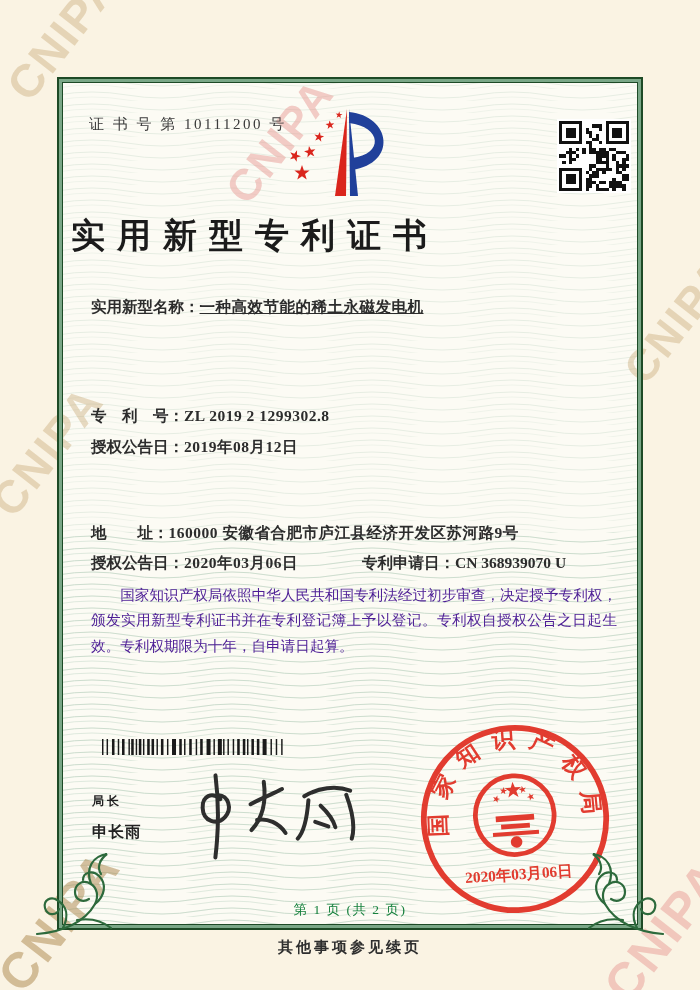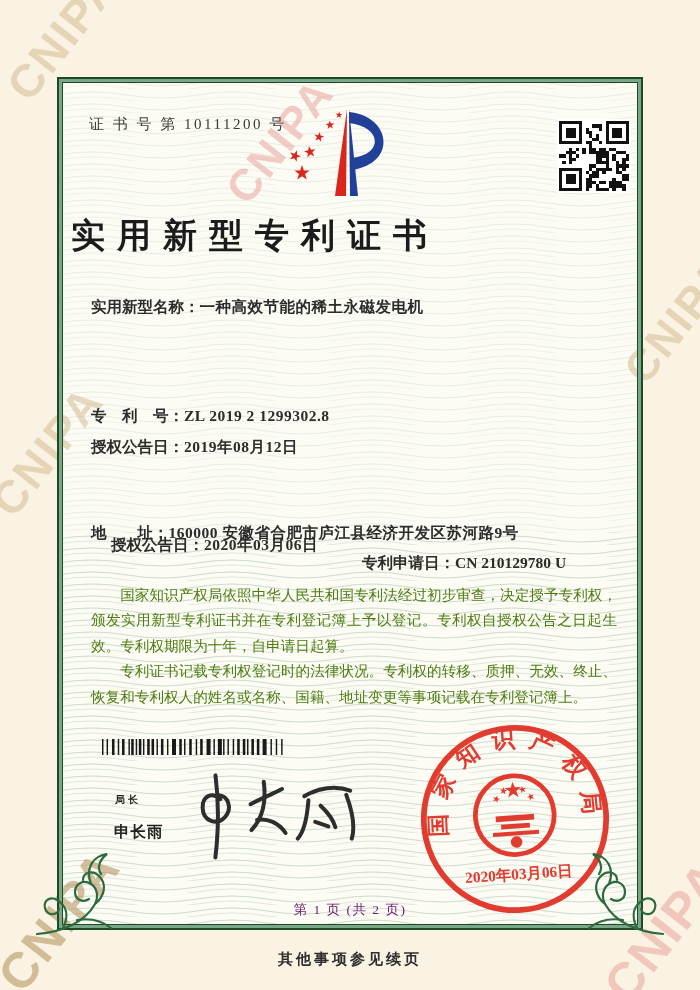--- a/index.html
+++ b/index.html
@@ -32,39 +32,39 @@
          font-size:34px;font-weight:700;letter-spacing:12px;padding-left:12px;color:#1b1b1b;}
 
   
   .row{position:absolute;left:32px;font-size:15.5px;font-weight:600;color:#2c2c2c;white-space:nowrap;}
   .row .lab{display:inline-block;}
   .row .val{letter-spacing:.5px;}
   .grant2{position:absolute;left:303px;font-size:15.5px;font-weight:600;color:#2c2c2c;white-space:nowrap;}
 
   
   .paras{position:absolute;left:32px;top:504px;width:526px;font-size:14.6px;line-height:1.74;
-         color:#4d7c0f;text-align:justify;}
+         color:#4c1d95;text-align:justify;}
   .paras p{margin:0;text-indent:2em;}
 
   
   .barcode{position:absolute;left:43px;top:660px;width:182px;height:16px;}
   .signer-title{position:absolute;left:33px;top:714px;font-family:"Liberation Sans","DejaVu Sans",sans-serif;
-                font-size:10px;font-weight:600;letter-spacing:3px;color:#222;margin-left:23px;}
+                font-size:12px;font-weight:600;letter-spacing:3px;color:#222;}
   .signer-name{position:absolute;left:33px;top:743px;font-family:"Liberation Sans","DejaVu Sans",sans-serif;
-               font-size:15.5px;font-weight:600;letter-spacing:1px;color:#222;margin-left:22px;}
+               font-size:15.5px;font-weight:600;letter-spacing:1px;color:#222;}
   .signature{position:absolute;left:128px;top:688px;width:195px;height:100px;transform:rotate(-2deg);}
   .seal{position:absolute;left:360px;top:644px;width:192px;height:192px;transform:rotate(-4deg);
         opacity:.92;mix-blend-mode:multiply;}
   .page-indicator{position:absolute;left:0;right:0;top:822px;text-align:center;font-size:13.5px;
-                  letter-spacing:1.5px;color:#701a75;}
+                  letter-spacing:1.5px;color:#15803d;}
   .flourish{position:absolute;width:100px;height:90px;bottom:-10px;}
   .flourish.left{left:-26px;}
   .flourish.right{right:-26px;transform:scaleX(-1);}
   .note{position:absolute;left:0;right:0;top:938px;text-align:center;z-index:4;
-        font-size:15px;font-weight:600;letter-spacing:3px;color:#2e2e2e;margin-top:12px;}
+        font-size:15px;font-weight:600;letter-spacing:3px;color:#2e2e2e;}
 </style>
 </head>
 <body>
 
 <div class="page">
 
   <div class="frame-bg">
     <svg width="586" height="853">
       <defs>
         <pattern id="waves" width="140" height="12" patternUnits="userSpaceOnUse">
@@ -237,42 +237,41 @@
             <rect x="12" y="20" width="1" height="1" fill="#111"></rect>
             <rect x="13" y="20" width="1" height="1" fill="#111"></rect>
             <rect x="14" y="20" width="1" height="1" fill="#111"></rect>
             <rect x="16" y="20" width="1" height="1" fill="#111"></rect>
             <rect x="19" y="20" width="1" height="1" fill="#111"></rect>
           </g>
       </svg>
 
       <div class="title">实用新型专利证书</div>
 
-      <div class="row" style="top:218px;">
+      <div class="row" style="top:218px;text-decoration:underline;">
         <span class="lab">实用新型名称：</span><span class="val">一种高效节能的稀土永磁发电机</span>
       </div>
       <div class="row" style="top:327px;">
         <span class="lab">专　利　号：</span><span class="val">ZL 2019 2 1299302.8</span>
       </div>
       <div class="row" style="top:358px;">
         <span class="lab">授权公告日：</span><span class="val">2019年08月12日</span>
       </div>
       <div class="row" style="top:444px;">
         <span class="lab">地　　址：</span><span class="val">160000 安徽省合肥市庐江县经济开发区苏河路9号</span>
       </div>
-      <div class="row" style="top:456px;margin-left:20px;">
+      <div class="row" style="top:474px;">
         <span class="lab">授权公告日：</span><span class="val">2020年03月06日</span>
       </div>
       <div class="grant2" style="top:474px;">
-        <span class="lab">专利申请日：</span><span class="val">CN 210129780 U</span>
+        <span class="lab">专利申请日：</span><span class="val">CN 368939070 U</span>
       </div>
 
       <div class="paras">
         <p>国家知识产权局依照中华人民共和国专利法经过初步审查，决定授予专利权，颁发实用新型专利证书并在专利登记簿上予以登记。专利权自授权公告之日起生效。专利权期限为十年，自申请日起算。</p>
-        <p>专利证书记载专利权登记时的法律状况。专利权的转移、质押、无效、终止、恢复和专利权人的姓名或名称、国籍、地址变更等事项记载在专利登记簿上。</p>
       </div>
 
       <svg class="barcode" viewBox="0 0 100 16" preserveAspectRatio="none">
         <g id="barcode-bars">
             <rect x="0" y="0" width="0.8" height="16" fill="#1a1a1a"></rect>
             <rect x="2.5184500217437744" y="0" width="0.8" height="16" fill="#1a1a1a"></rect>
             <rect x="5.474721813201905" y="0" width="1.4" height="16" fill="#1a1a1a"></rect>
             <rect x="8.662728595733643" y="0" width="0.8" height="16" fill="#1a1a1a"></rect>
             <rect x="10.991654872894287" y="0" width="1.4" height="16" fill="#1a1a1a"></rect>
             <rect x="14.527284336090087" y="0" width="0.8" height="16" fill="#1a1a1a"></rect>

